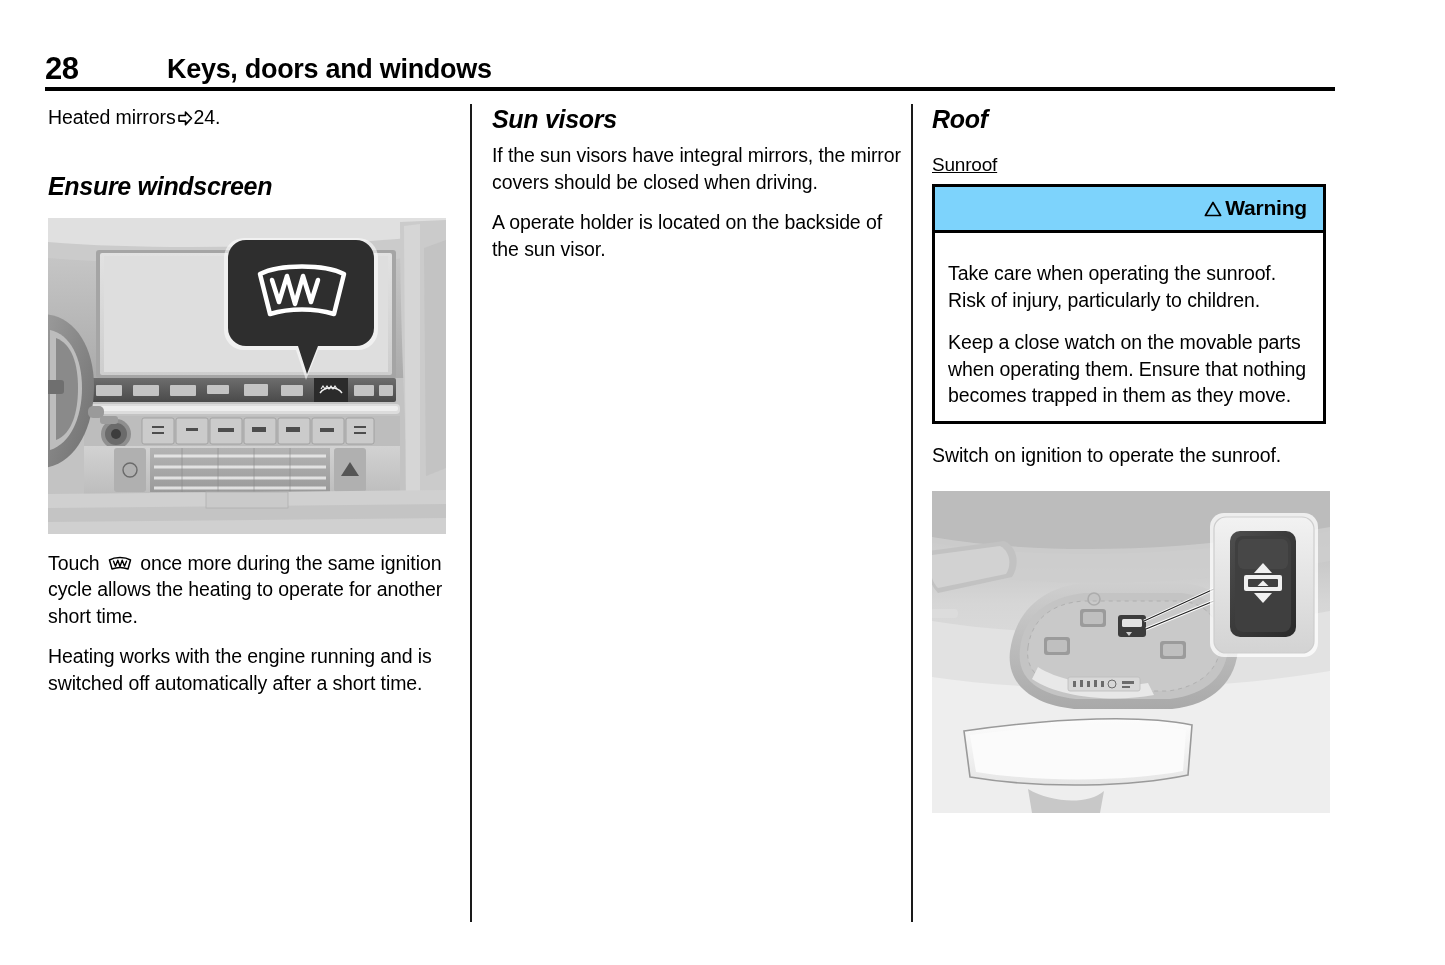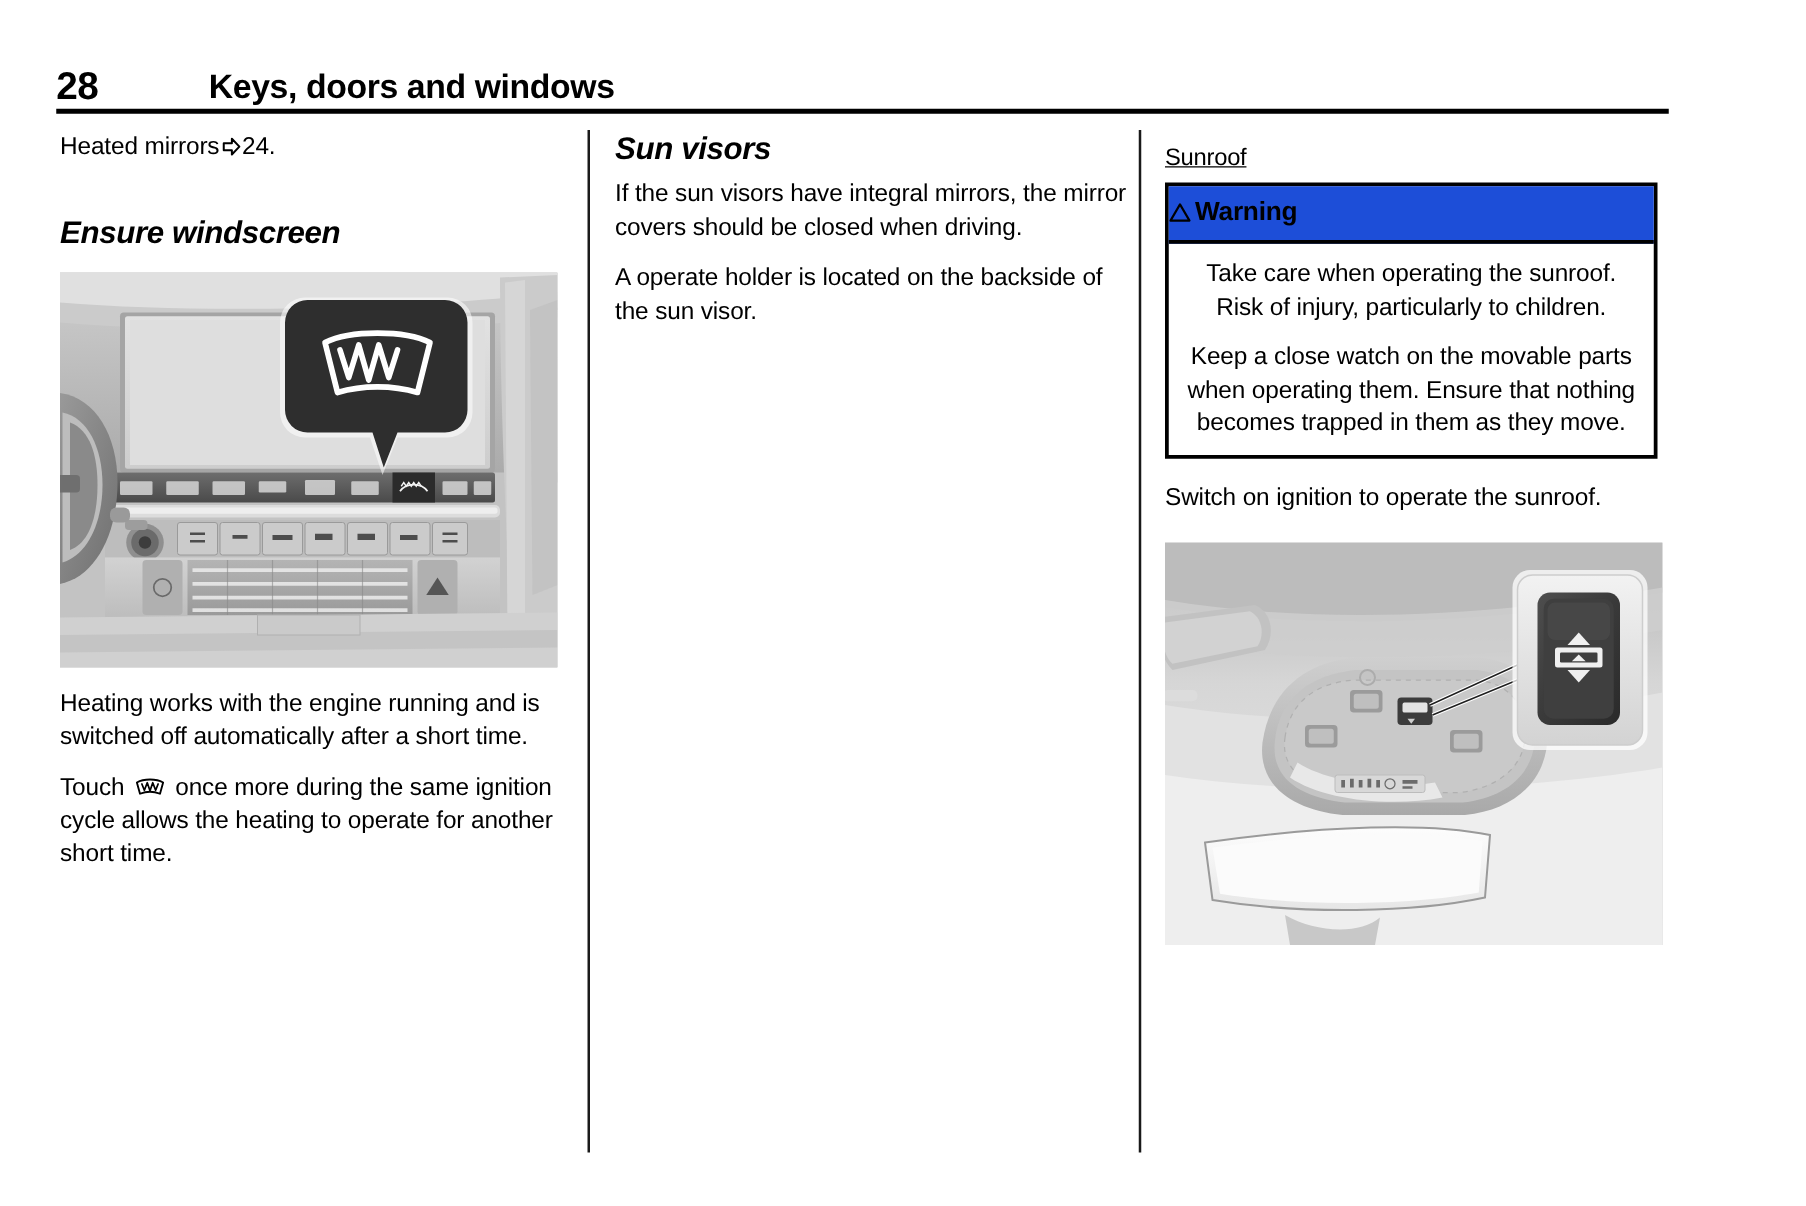--- a/index.html
+++ b/index.html
@@ -140,44 +140,43 @@
 
   
   .warn-box {
     border: 3px solid #000;
     margin: 4px 0 18px 0;
     width: 394px;
     box-sizing: border-box;
     background: #ffffff;
   }
   .warn-head {
-    background: #1d4ed8;
+    background: #7dd3fc;
     border-bottom: 3px solid #000;
-    text-align: left;
+    text-align: right;
     font-size: 21px;
     font-weight: bold;
-    padding: 9px 0 10px 0;
+    padding: 9px 16px 10px 0;
     letter-spacing: -0.2px;
   }
   .warn-tri {
     display: inline-block;
     width: 18px;
     height: 16px;
     vertical-align: -2px;
     margin-right: 3px;
   }
   .warn-body {
     padding: 11px 13px 12px 13px;
   }
   .warn-body p {
     font-size: 19.5px;
     line-height: 26.5px;
-    margin: 0 0 13px 0;
+    margin: 16px 0 13px 0;
     letter-spacing: -0.1px;
-    text-align: center;
   }
   .warn-body p:last-child { margin-bottom: 0; }
 </style>
 </head>
 <body>
 
 <div class="page">
 
   <div class="page-header">
     <div class="page-number">28</div>
@@ -337,43 +336,44 @@
             <path d="M212 56 C232 46 276 46 296 56 L286 96 C266 90 242 90 222 96 Z"></path>
           </g>
           <path d="M224 62 l7 22 l8 -26 l8 28 l8 -28 l8 26 l7 -22" fill="none" stroke="#ffffff" stroke-width="4.5" stroke-linejoin="round" stroke-linecap="round"></path>
         </g>
       </svg>
     </div>
 
     <div class="spacer-md"></div>
 
 
-    <p class="body">Heating works with the engine running and is switched off automatically after a short time.</p>
-
     <p class="body">
       <span>Touch</span>
       <span class="ws-glyph">
         <svg viewBox="0 0 26 17" width="26" height="17">
           <path d="M2.5 5 C8 1.8 18 1.8 23.5 5 L21 14 C16 12 10 12 5 14 Z" fill="none" stroke="#000" stroke-width="1.5" stroke-linejoin="round"></path>
           <path d="M6.5 6.2 l2 5 l2.3 -6 l2.2 6.4 l2.2 -6.4 l2.3 6 l2 -5" fill="none" stroke="#000" stroke-width="1.4" stroke-linejoin="round" stroke-linecap="round"></path>
         </svg>
       </span>
       <span>once more during the same ignition cycle allows the heating to operate for another short time.</span>
     </p>
 
+    <p class="body">Heating works with the engine running and is switched off automatically after a short time.</p>
+
   </div>
 
   <div class="column col2">
     <h1 class="sect">Sun visors</h1>
     <p class="body">If the sun visors have integral mirrors, the mirror covers should be closed when driving.</p>
     <p class="body">A operate holder is located on the backside of the sun visor.</p>
   </div>
 
   <div class="column col3">
 
+    <h1 class="sect">Roof</h1>
     <div class="spacer-sm"></div>
     <h2 class="sub">Sunroof</h2>
 
     <div class="warn-box">
       <div class="warn-head">
         <span class="warn-tri">
           <svg viewBox="0 0 18 16" width="18" height="16">
             <path d="M9 1.5 L16.6 14.5 L1.4 14.5 Z" fill="none" stroke="#000" stroke-width="1.7" stroke-linejoin="round"></path>
           </svg>
         </span><span>Warning</span>

